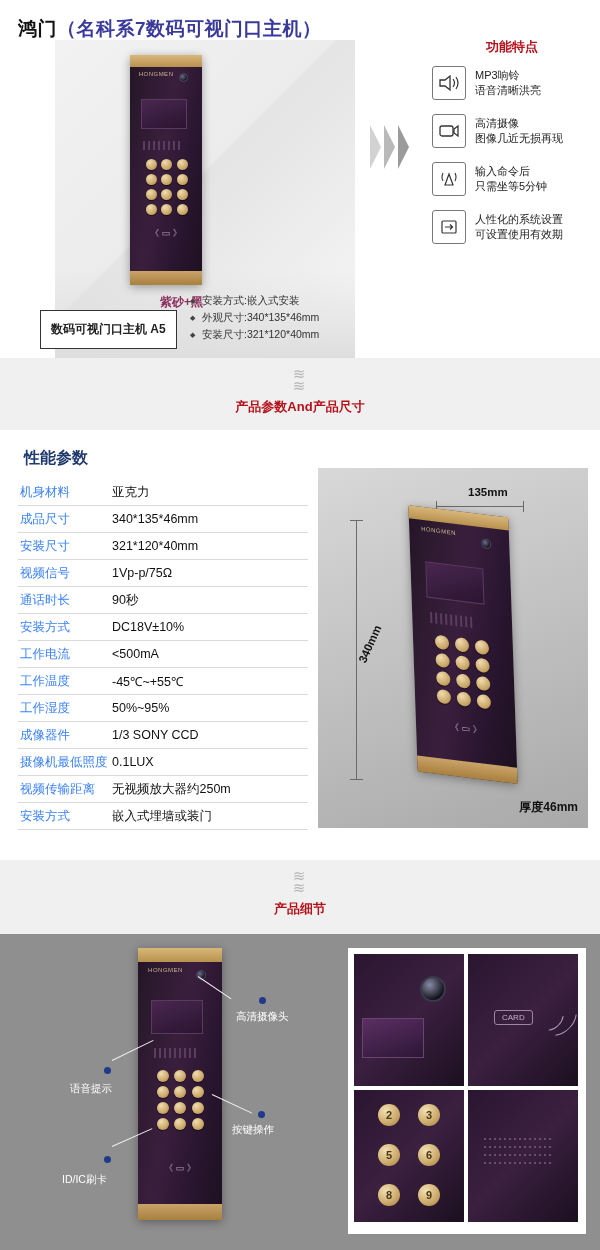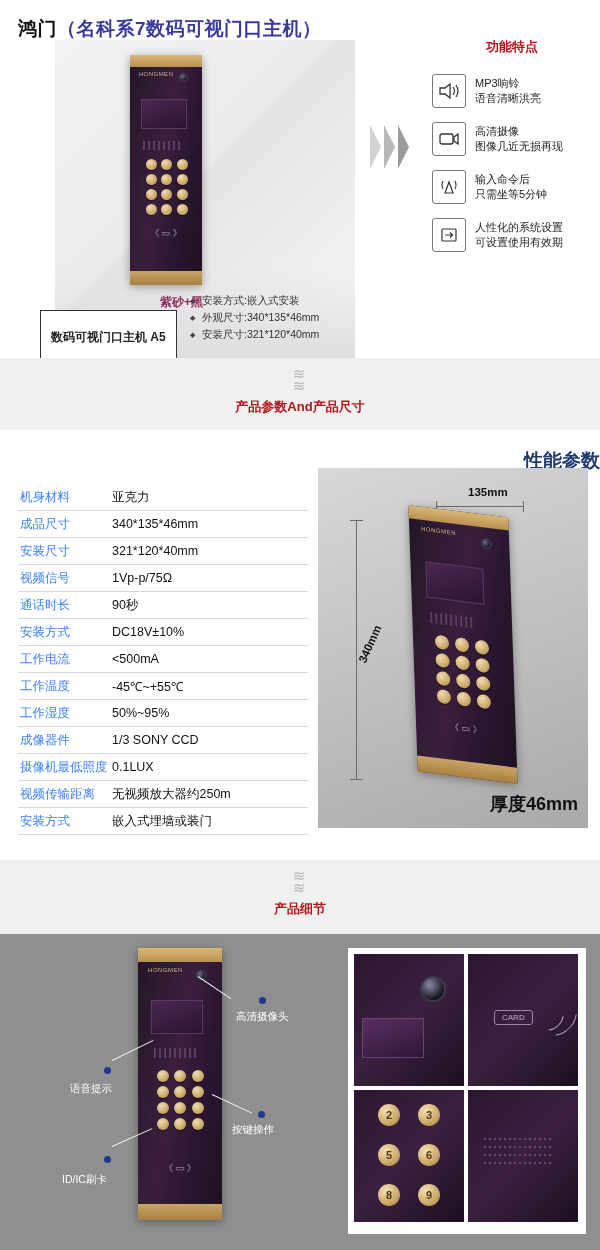--- a/index.html
+++ b/index.html
@@ -84,21 +84,21 @@
   }
 
   .hero-device-wrap { position:absolute; left:130px; top:55px; }
 
   .hero-caption {
     position:absolute; left:160px; top:294px;
     font-size:12px; color:#8a2f5e; font-weight:bold;
   }
   .spec-badge {
     position:absolute; left:40px; top:310px;
-    border:1px solid #333; padding:18px 10px;
+    border:1px solid #333; padding:10px 10px;
     font-size:12px; font-weight:bold; background:#fff;
   }
   .hero-bullets {
     position:absolute; left:190px; top:292px;
     font-size:10.5px; color:#333; line-height:17px;
   }
   .hero-bullets li { list-style:none; position:relative; padding-left:12px; }
   .hero-bullets li:before{
     content:"◆"; position:absolute; left:0; top:0; font-size:7px; color:#444;
   }
@@ -110,21 +110,21 @@
     display:block; width:0;height:0;
     border-top:22px solid transparent; border-bottom:22px solid transparent;
     border-left:11px solid #9b9b9b;
   }
   .chev-group span:nth-child(1){ opacity:.45 }
   .chev-group span:nth-child(2){ opacity:.7 }
   .chev-group span:nth-child(3){ opacity:1 }
 
   
   .features { position:absolute; left:432px; top:38px; width:160px; }
-  .features-title { color:#b5121b; font-weight:bold; font-size:13px; text-align:center; margin-bottom:18px; }
+  .features-title { color:#b5121b; font-weight:bold; font-size:13px; text-align:center; margin-bottom:10px; }
   .feature-row { display:flex; align-items:center; gap:9px; margin-bottom:14px; }
   .feature-icon {
     width:34px; height:34px; border:1px solid #777; border-radius:3px;
     display:flex; align-items:center; justify-content:center; flex:0 0 34px;
     background:#fff;
   }
   .feature-text { font-size:11px; line-height:15px; color:#222; }
 
   
   .band {
@@ -132,38 +132,38 @@
   }
   .band .waves { color:#b6b6b6; font-size:15px; letter-spacing:2px; line-height:12px; padding-top:10px;}
   .band .band-title { color:#b5121b; font-size:13px; font-weight:bold; padding:6px 0 12px; }
 
   #band1 { position:absolute; top:358px; height:72px; }
   #band2 { position:absolute; top:860px; height:74px; }
 
   
   .params { position:absolute; top:430px; left:0; width:600px; height:430px; background:#fff; }
   .params h2 {
-    margin:0; padding:18px 0 10px 30px;
-    font-size:19px; color:#1f3a6e; font-weight:bold;text-align:right;
+    margin:0; padding:18px 0 10px 24px;
+    font-size:16px; color:#1f3a6e; font-weight:bold;
   }
   table.spec {
     margin-left:18px; border-collapse:collapse; width:290px;
     font-size:12.5px;
   }
   table.spec td { padding:4.5px 2px; border-bottom:1px solid #d9d9d9; }
   table.spec td.k { width:92px; color:#3b82f6; }
   table.spec td.v { color:#111; }
 
   .dim-panel {
     position:absolute; left:318px; top:38px; width:270px; height:360px;
     background: linear-gradient(160deg,#d8d8d8,#bcbcbc 60%,#a9a9a9);
   }
   .dim-label { position:absolute; font-size:11.5px; color:#111; font-weight:bold; }
   .dim-line { position:absolute; background:#6b6b6b; }
-  .dim-thick { position:absolute; right:10px; bottom:12px; font-size:18px; font-weight:bold; color:#111; }
+  .dim-thick { position:absolute; right:10px; bottom:12px; font-size:12px; font-weight:bold; color:#111; }
 
   
   .details { position:absolute; top:934px; left:0; width:600px; height:316px; background:#8f8f8f; }
   .callout-dot { position:absolute; width:7px;height:7px;border-radius:50%; background:#1f3a8a; }
   .callout-line { position:absolute; background:#f0f0f0; height:1px; }
   .callout-text { position:absolute; font-size:10.5px; color:#fff; }
 
   .photo-grid {
     position:absolute; left:348px; top:14px; width:238px; height:286px;
     background:#fff; padding:6px;

